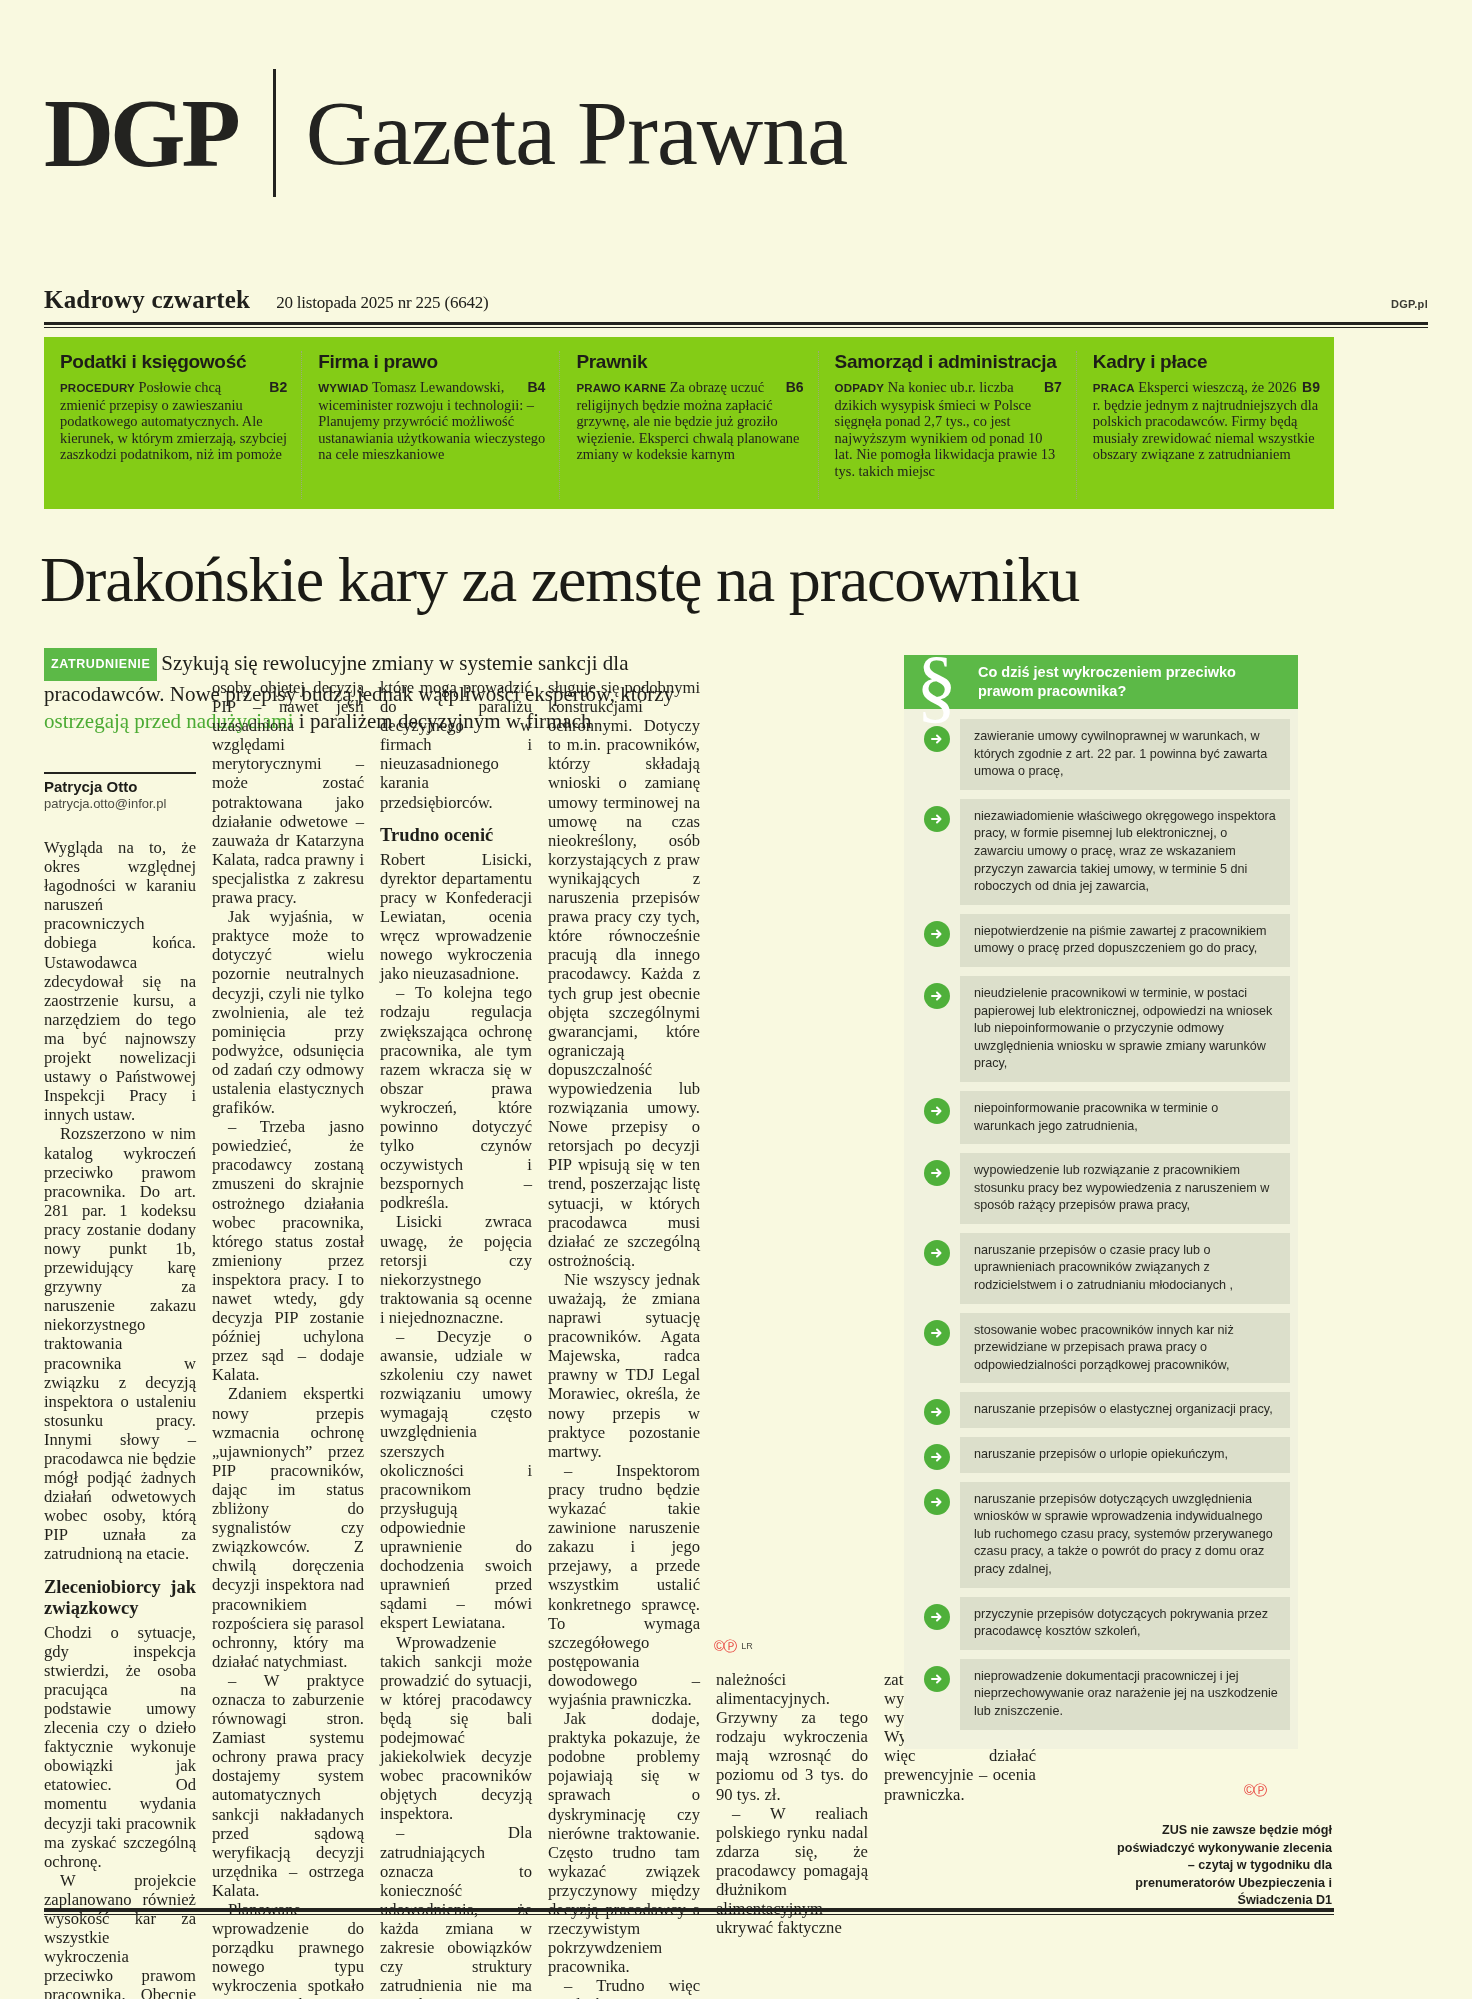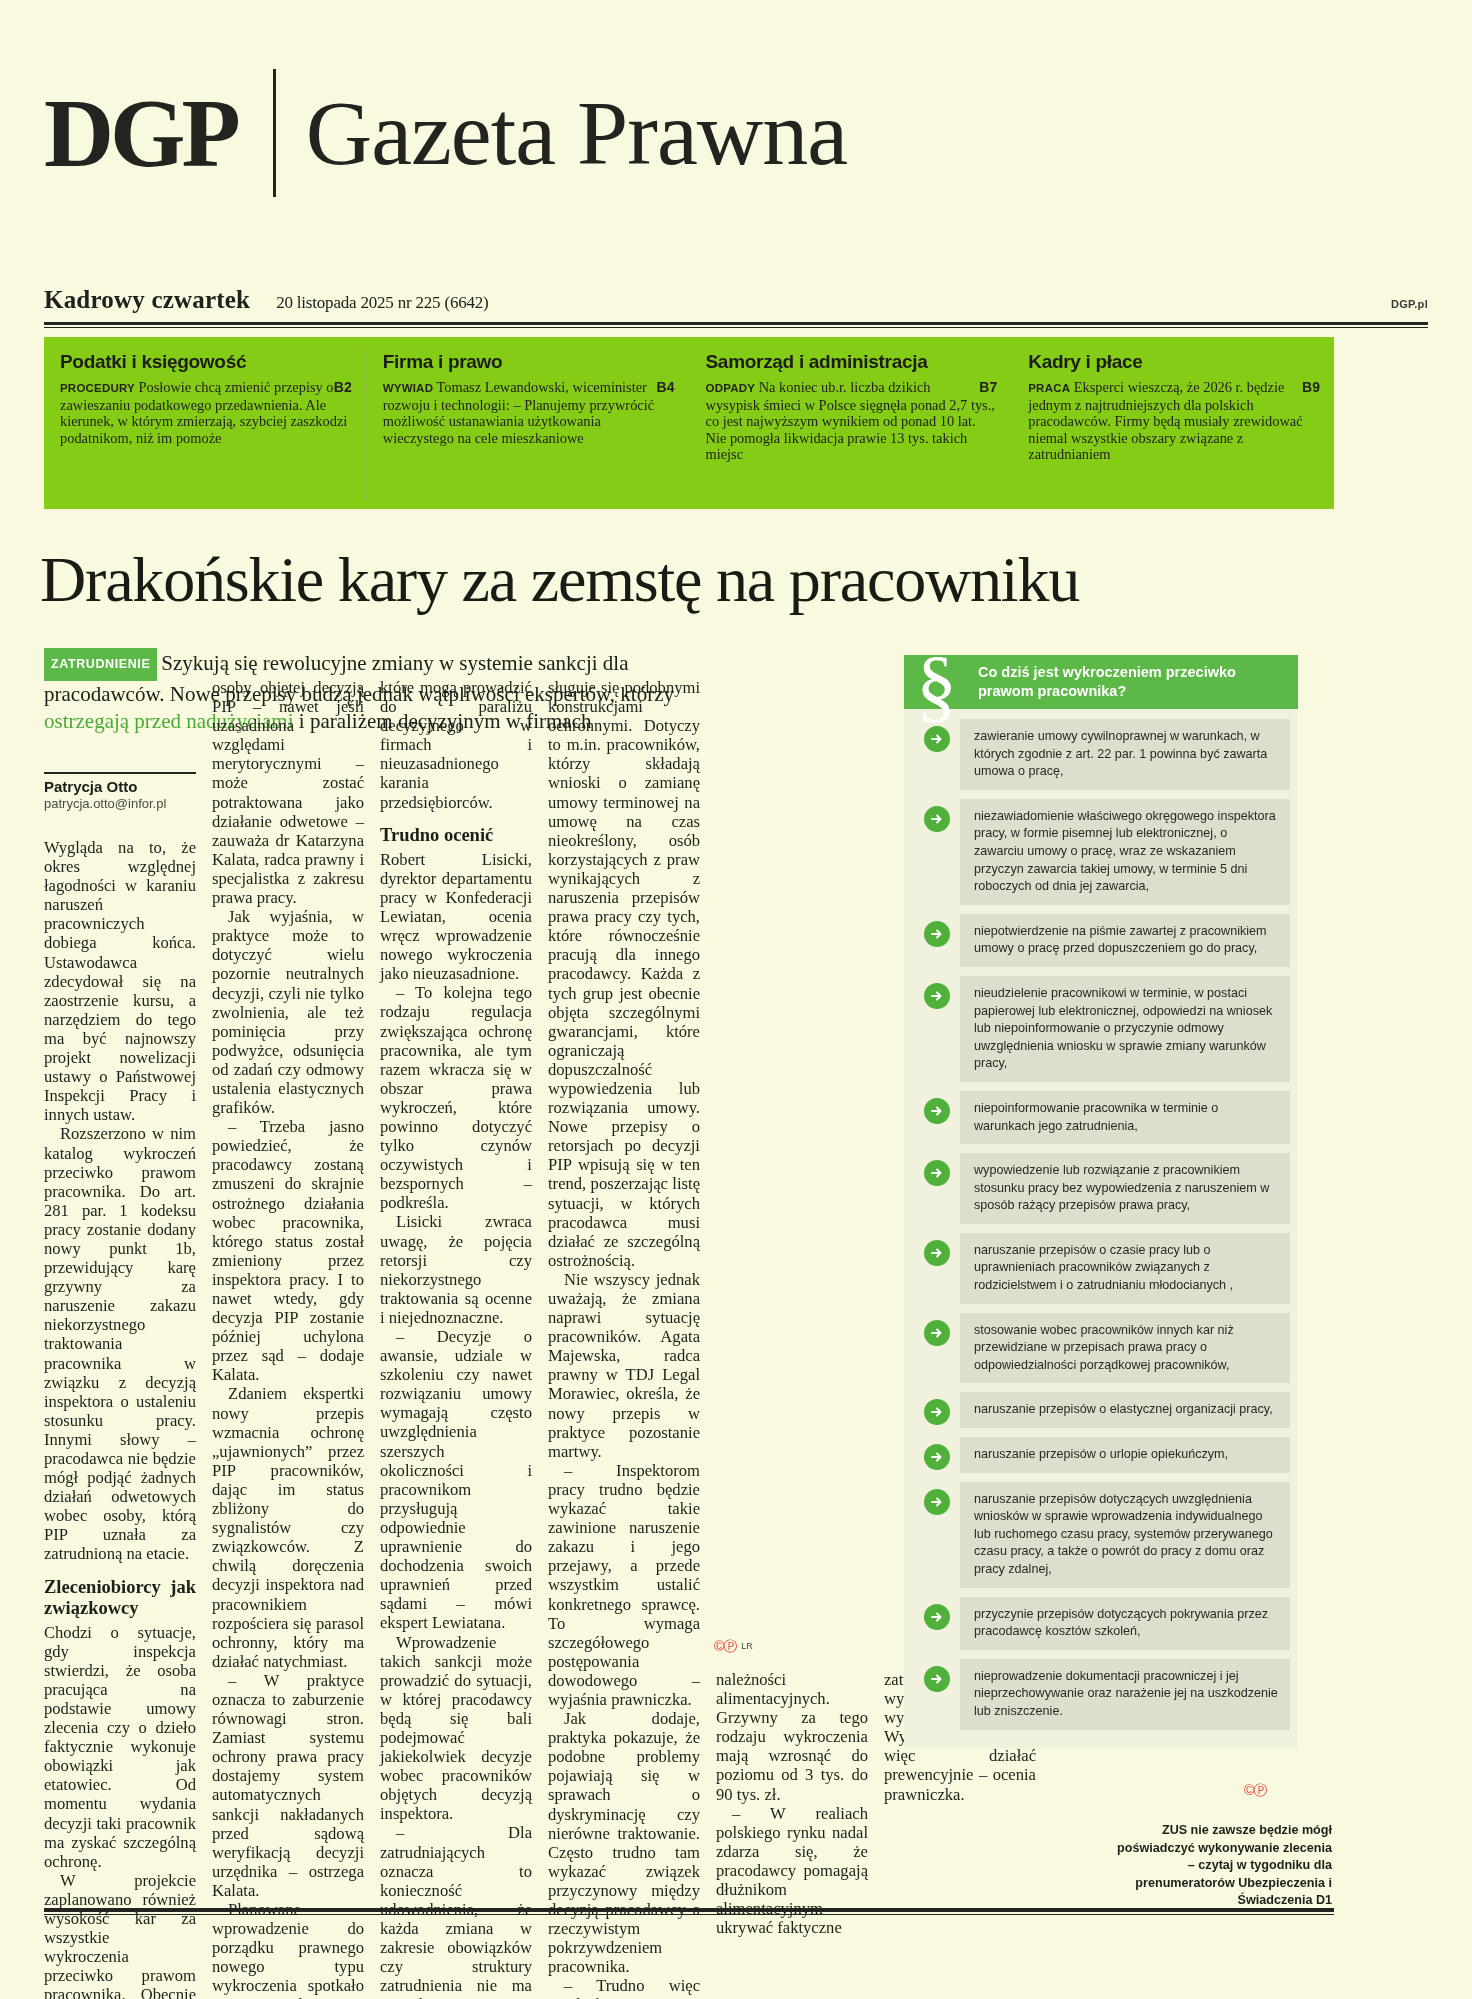--- a/index.html
+++ b/index.html
@@ -353,25 +353,29 @@
   <div class="datebar">
     <span class="datebar-section">Kadrowy czwartek</span>
     <span class="datebar-date">20 listopada 2025 nr 225 (6642)</span>
     <span class="datebar-site">DGP.pl</span>
   </div>
   <div class="rule-double" style="top:322px;"></div>
 
   <div class="teasers" id="teaser-strip">
       <div class="teaser">
         <div class="teaser-title">Podatki i księgowość</div>
-        <div class="teaser-body"><span class="teaser-page">B2</span><span class="teaser-kicker">PROCEDURY</span> <span>Posłowie chcą zmienić przepisy o zawieszaniu podatkowego przedawnienia. Ale kierunek, w którym zmierzają, szybciej zaszkodzi podatnikom, niż im pomoże</span></div>
+        <div class="teaser-body"><span class="teaser-page">B2</span><span class="teaser-kicker">PROCEDURY</span> <span>Posłowie chcą zmienić przepisy o zawieszaniu podatkowego automatycznych. Ale kierunek, w którym zmierzają, szybciej zaszkodzi podatnikom, niż im pomoże</span></div>
       </div>
       <div class="teaser">
         <div class="teaser-title">Firma i prawo</div>
         <div class="teaser-body"><span class="teaser-page">B4</span><span class="teaser-kicker">WYWIAD</span> <span>Tomasz Lewandowski, wiceminister rozwoju i technologii: – Planujemy przywrócić możliwość ustanawiania użytkowania wieczystego na cele mieszkaniowe</span></div>
+      </div>
+      <div class="teaser">
+        <div class="teaser-title">Prawnik</div>
+        <div class="teaser-body"><span class="teaser-page">B6</span><span class="teaser-kicker">PRAWO KARNE</span> <span>Za obrazę uczuć religijnych będzie można zapłacić grzywnę, ale nie będzie już groziło więzienie. Eksperci chwalą planowane zmiany w kodeksie karnym</span></div>
       </div>
       <div class="teaser">
         <div class="teaser-title">Samorząd i administracja</div>
         <div class="teaser-body"><span class="teaser-page">B7</span><span class="teaser-kicker">ODPADY</span> <span>Na koniec ub.r. liczba dzikich wysypisk śmieci w Polsce sięgnęła ponad 2,7 tys., co jest najwyższym wynikiem od ponad 10 lat. Nie pomogła likwidacja prawie 13 tys. takich miejsc</span></div>
       </div>
       <div class="teaser">
         <div class="teaser-title">Kadry i płace</div>
         <div class="teaser-body"><span class="teaser-page">B9</span><span class="teaser-kicker">PRACA</span> <span>Eksperci wieszczą, że 2026 r. będzie jednym z najtrudniejszych dla polskich pracodawców. Firmy będą musiały zrewidować niemal wszystkie obszary związane z zatrudnianiem</span></div>
       </div>
     </div>

